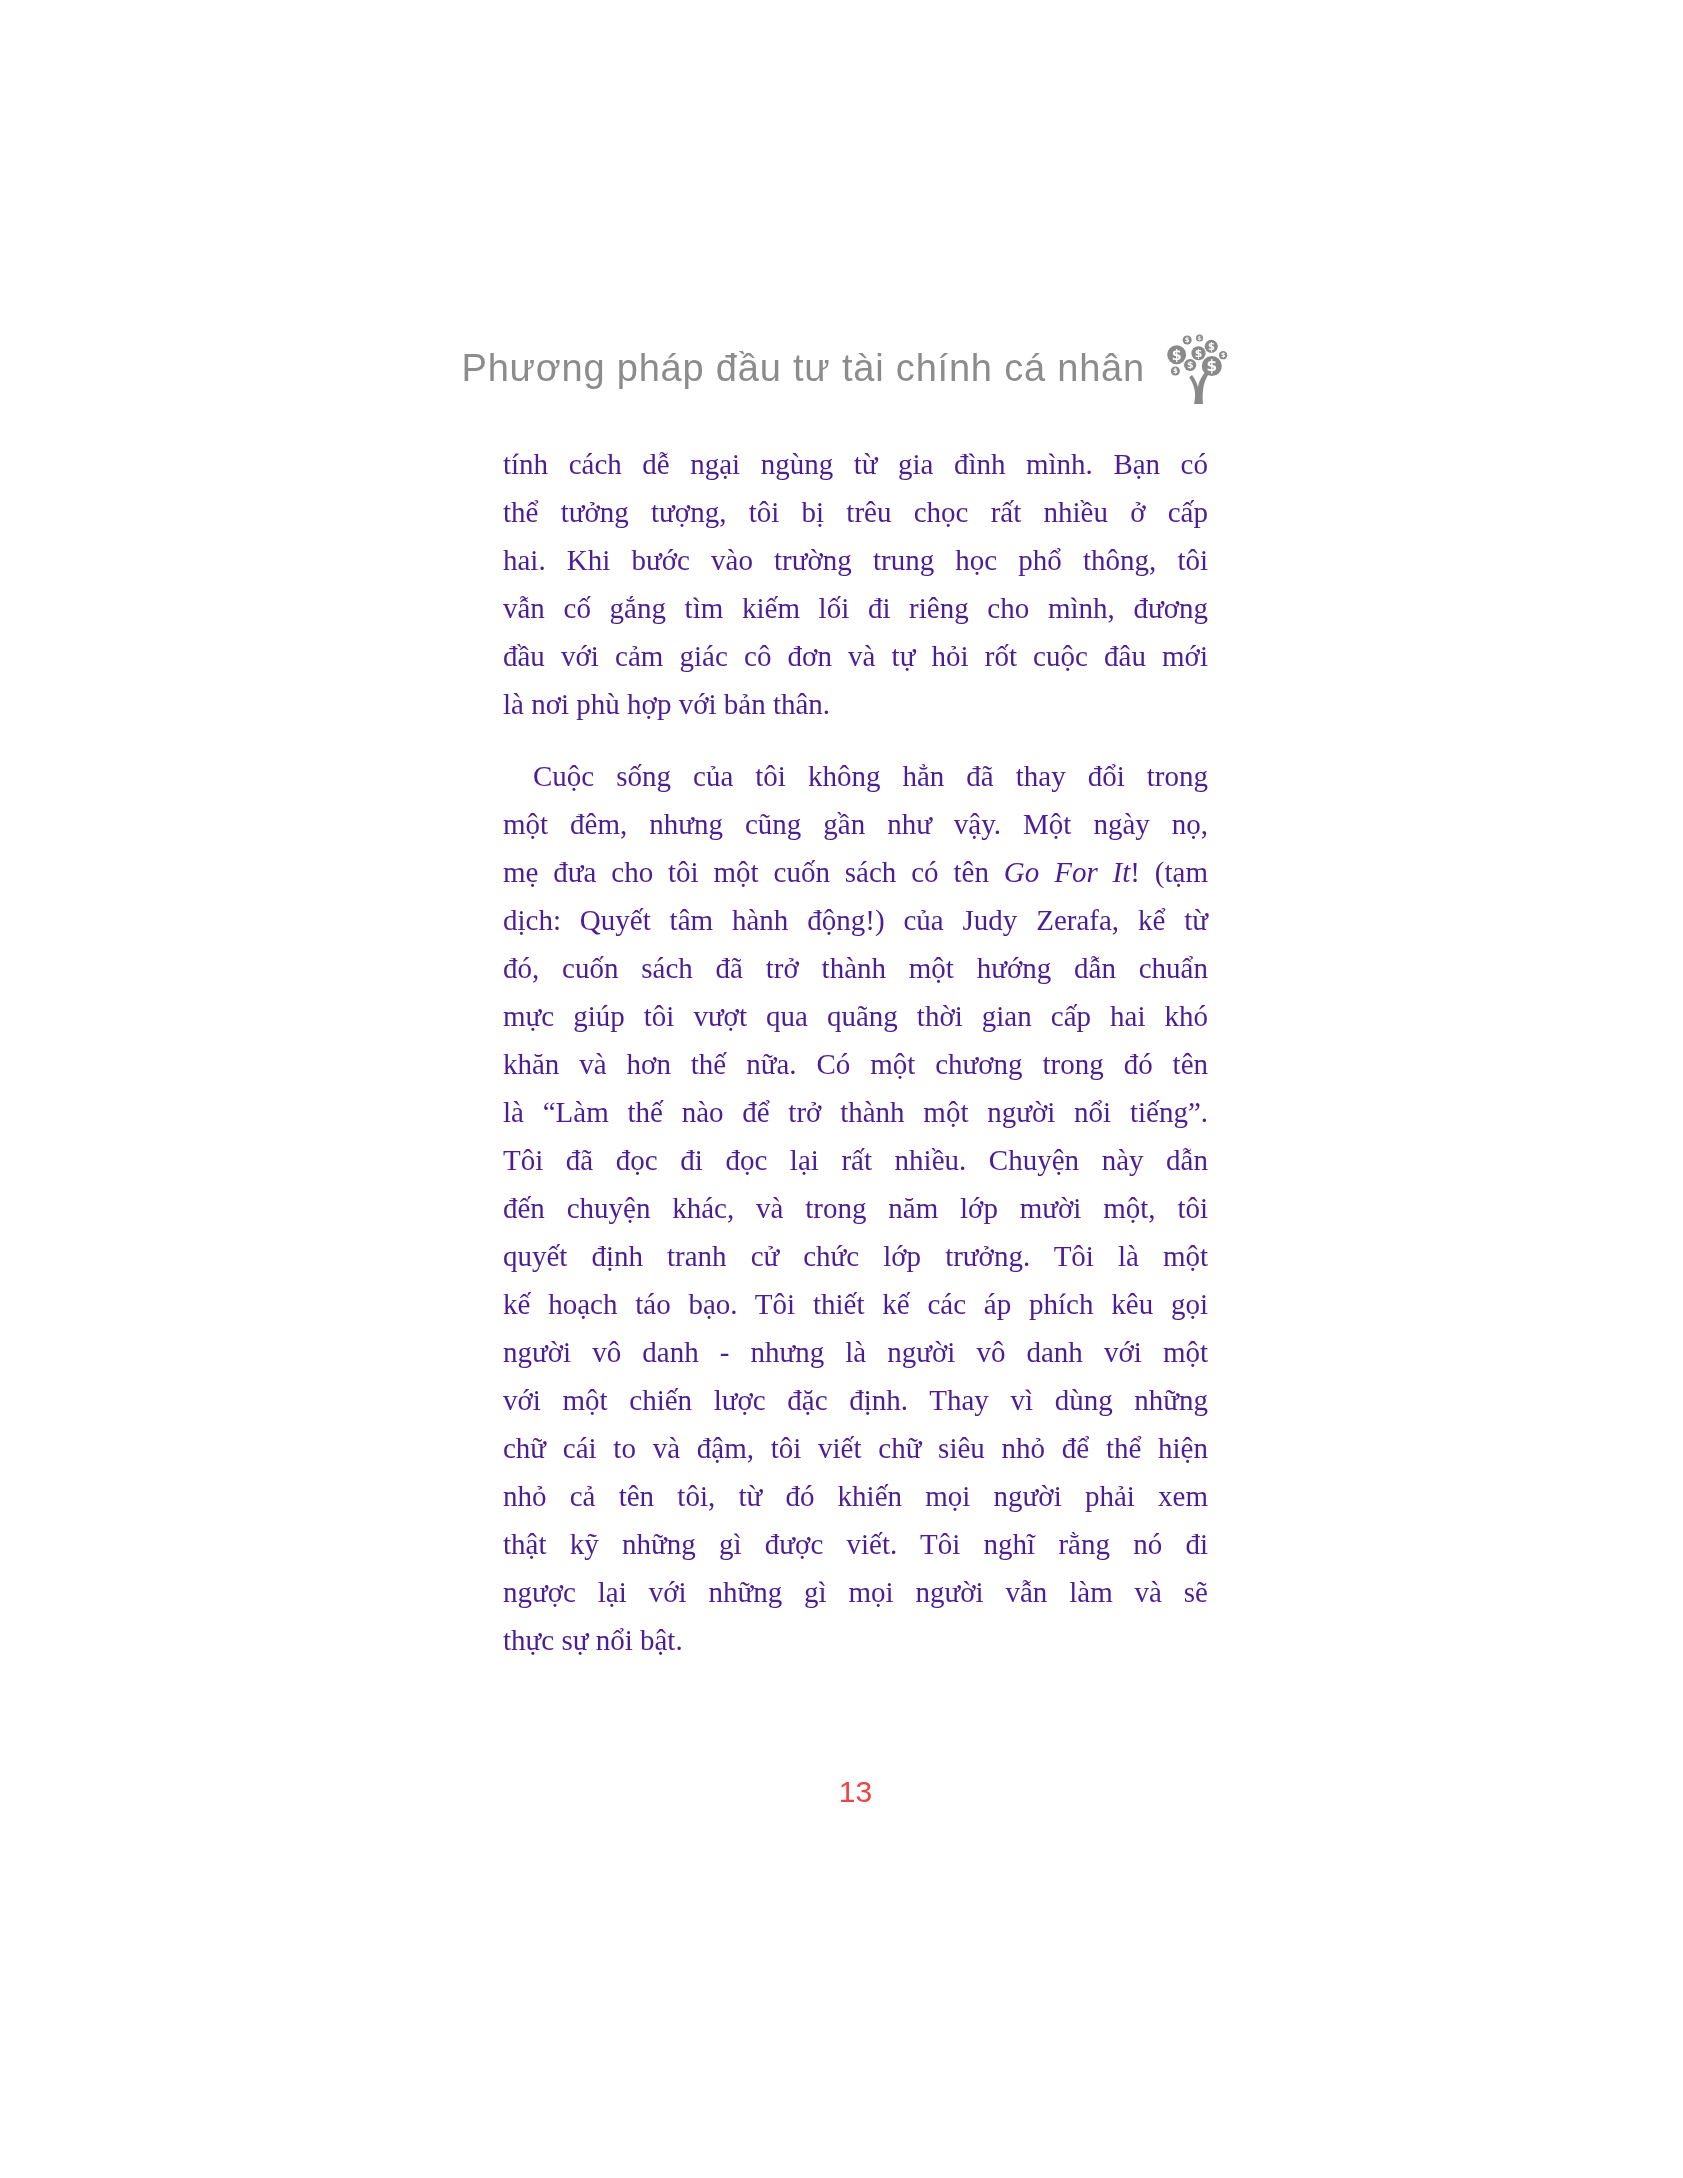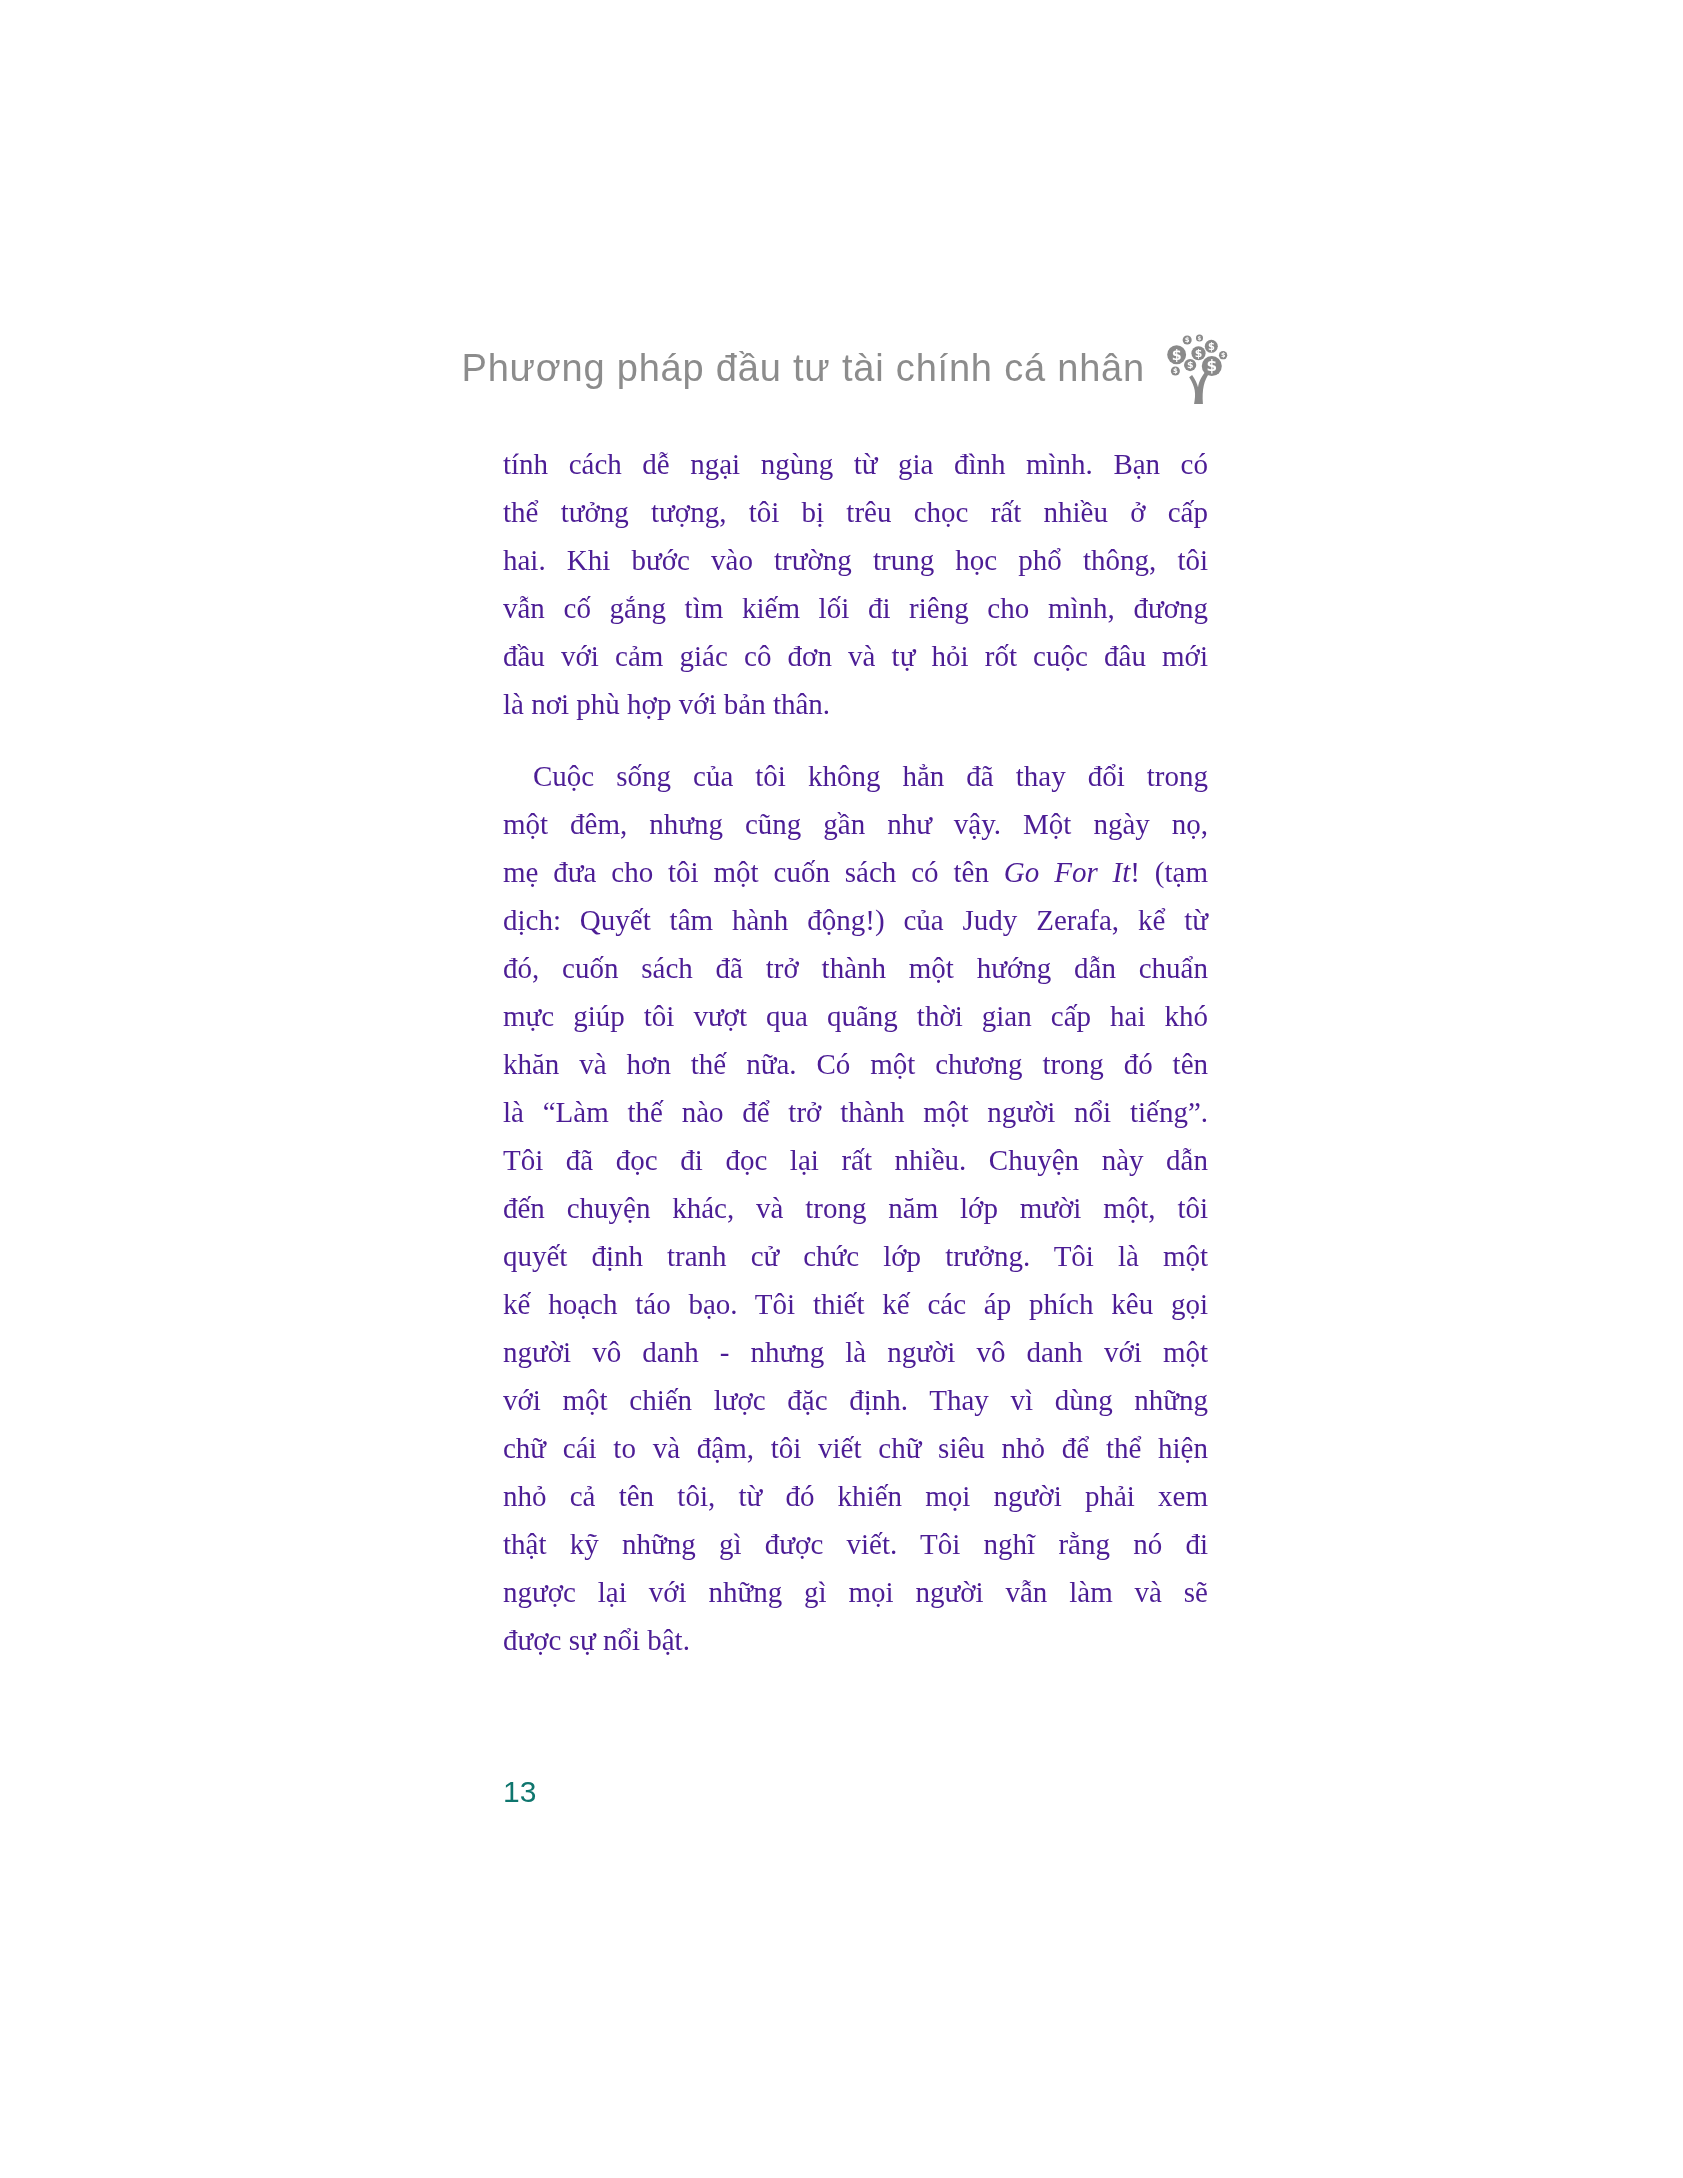--- a/index.html
+++ b/index.html
@@ -45,23 +45,24 @@
     white-space: normal;
   }
   .line.last { text-align-last: left; }
   .para.indent .line:first-child { text-indent: 30px; }
   .line em { font-style: italic; }
   .folio {
     position: absolute;
     left: 503px;
     top: 1775px;
     width: 705px;
+    text-align: center;
     font-family: "Liberation Sans", "DejaVu Sans", sans-serif;
     font-size: 30px;
-    color: #0f766e;
+    color: #ef4444;
   }
   .coin-text {
     font-family: "DejaVu Sans", sans-serif;
     font-weight: bold;
   }
 </style>
 </head>
 <body>
 
 <div class="page">
@@ -116,20 +117,20 @@
         <div class="line"><span>Tôi đã đọc đi đọc lại rất nhiều. Chuyện này dẫn</span></div>
         <div class="line"><span>đến chuyện khác, và trong năm lớp mười một, tôi</span></div>
         <div class="line"><span>quyết định tranh cử chức lớp trưởng. Tôi là một</span></div>
         <div class="line"><span>kế hoạch táo bạo. Tôi thiết kế các áp phích kêu gọi</span></div>
         <div class="line"><span>người vô danh - nhưng là người vô danh với một</span></div>
         <div class="line"><span>với một chiến lược đặc định. Thay vì dùng những</span></div>
         <div class="line"><span>chữ cái to và đậm, tôi viết chữ siêu nhỏ để thể hiện</span></div>
         <div class="line"><span>nhỏ cả tên tôi, từ đó khiến mọi người phải xem</span></div>
         <div class="line"><span>thật kỹ những gì được viết. Tôi nghĩ rằng nó đi</span></div>
         <div class="line"><span>ngược lại với những gì mọi người vẫn làm và sẽ</span></div>
-        <div class="line last"><span>được sự nổi bật.</span></div>
+        <div class="line last"><span>thực sự nổi bật.</span></div>
       </div>
     </main>
 
   <footer class="folio">13</footer>
 
 </div>
 
 
 </body></html>

